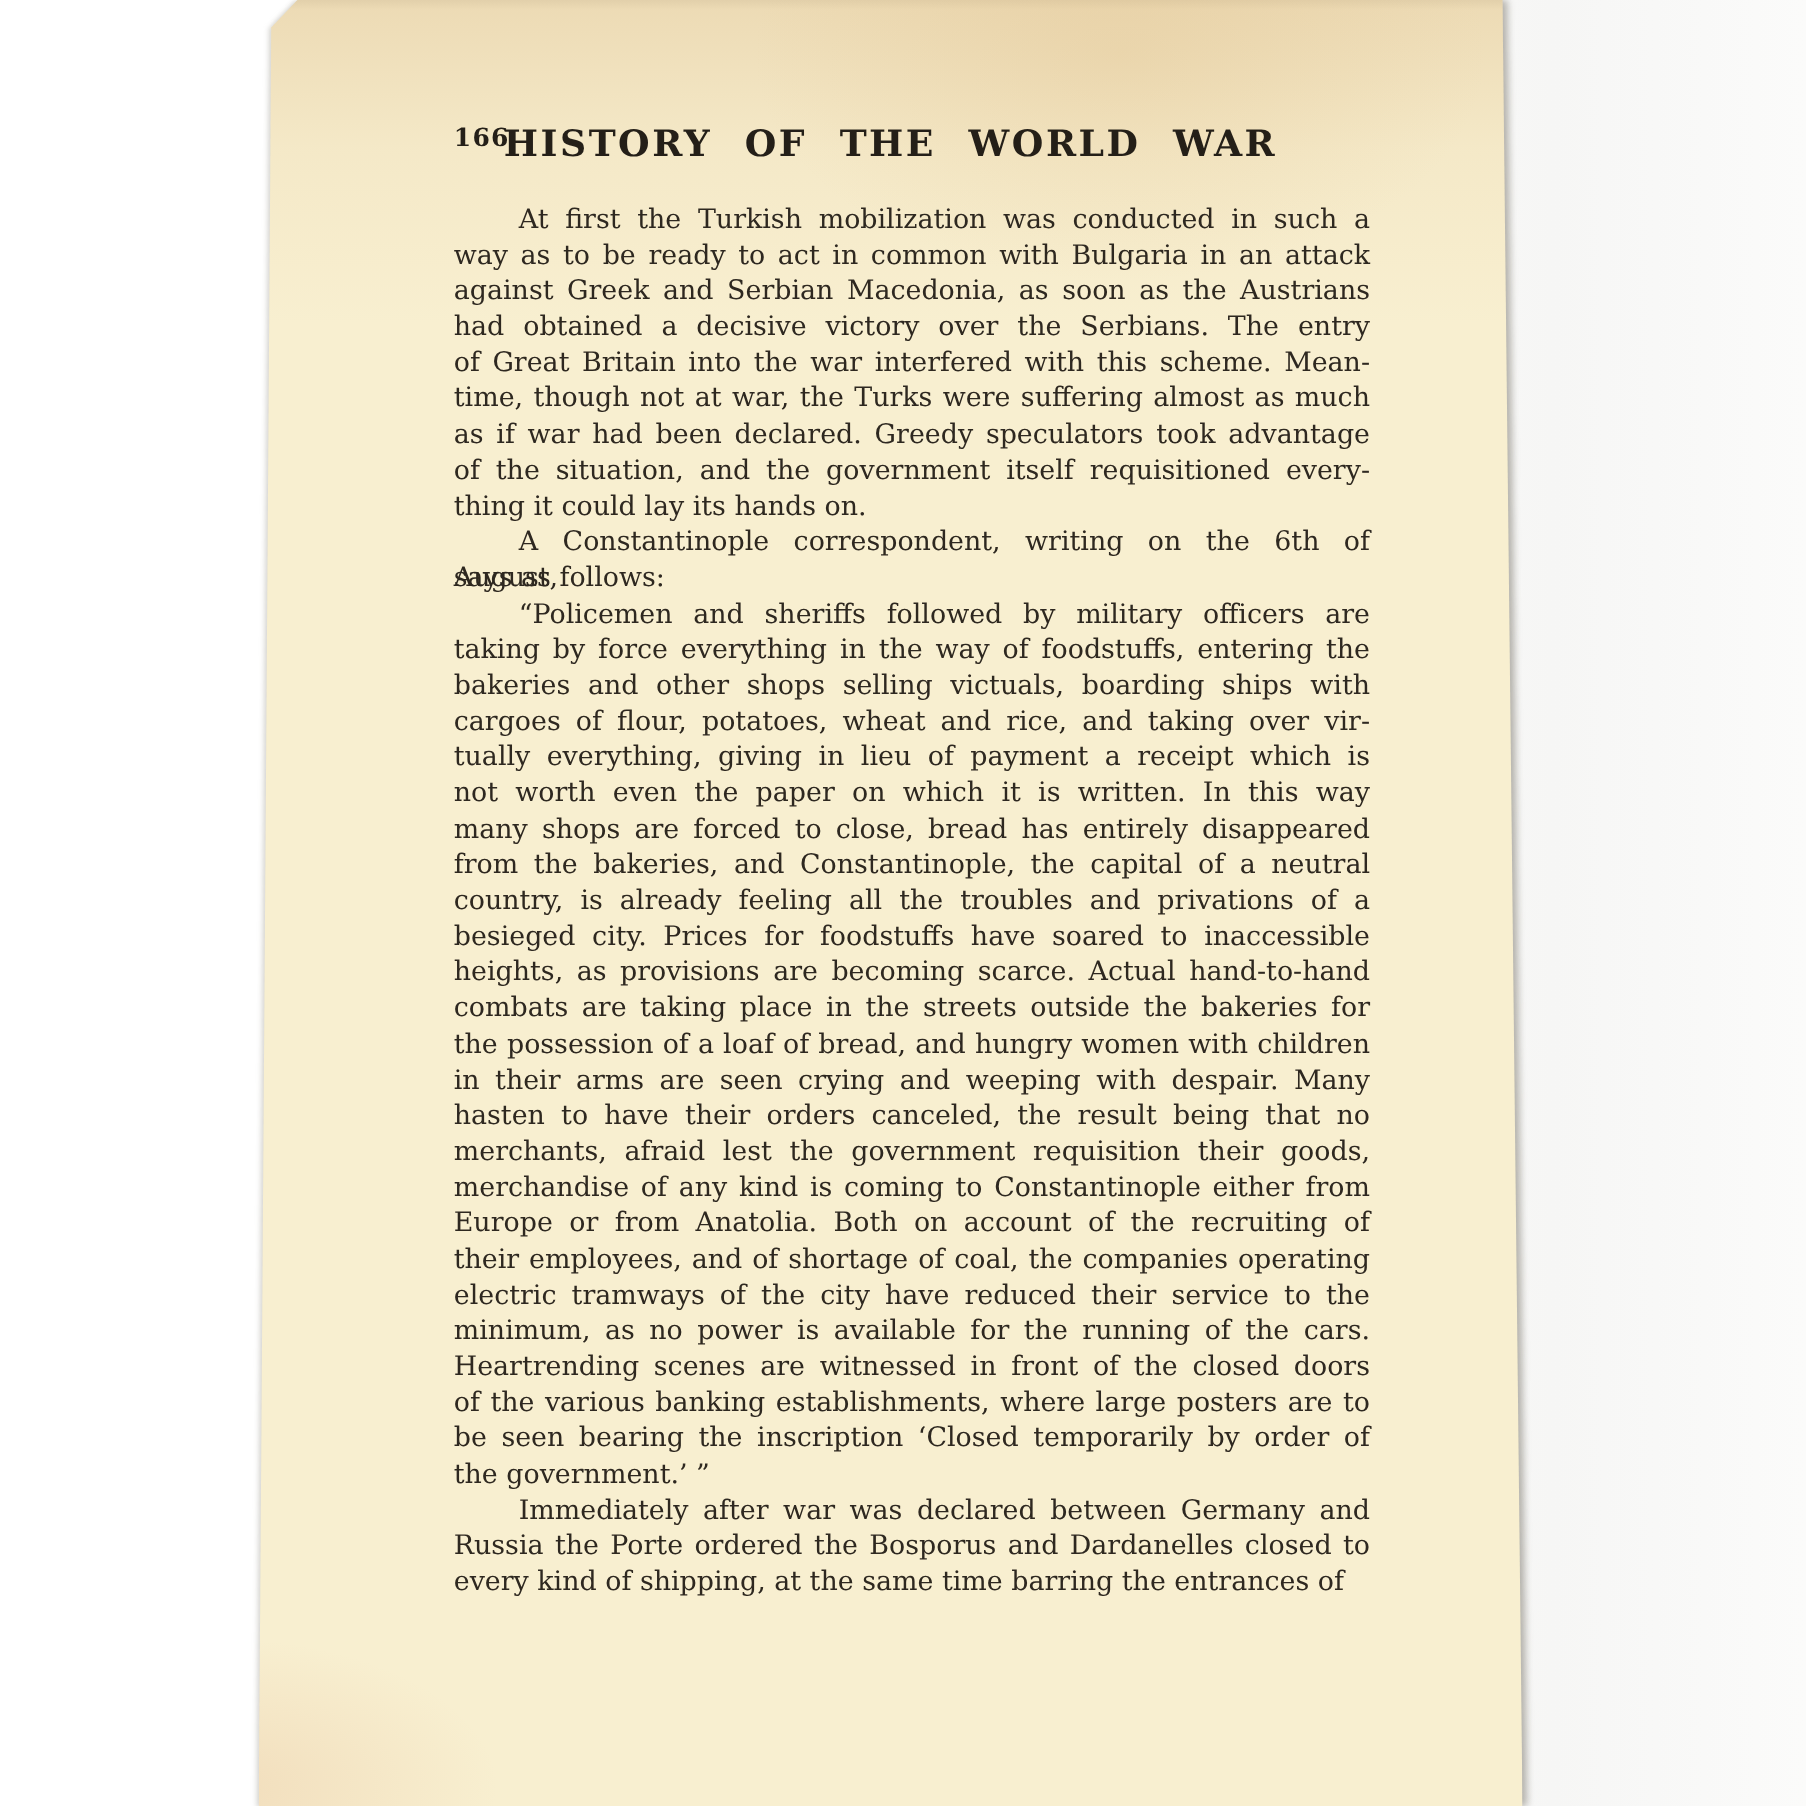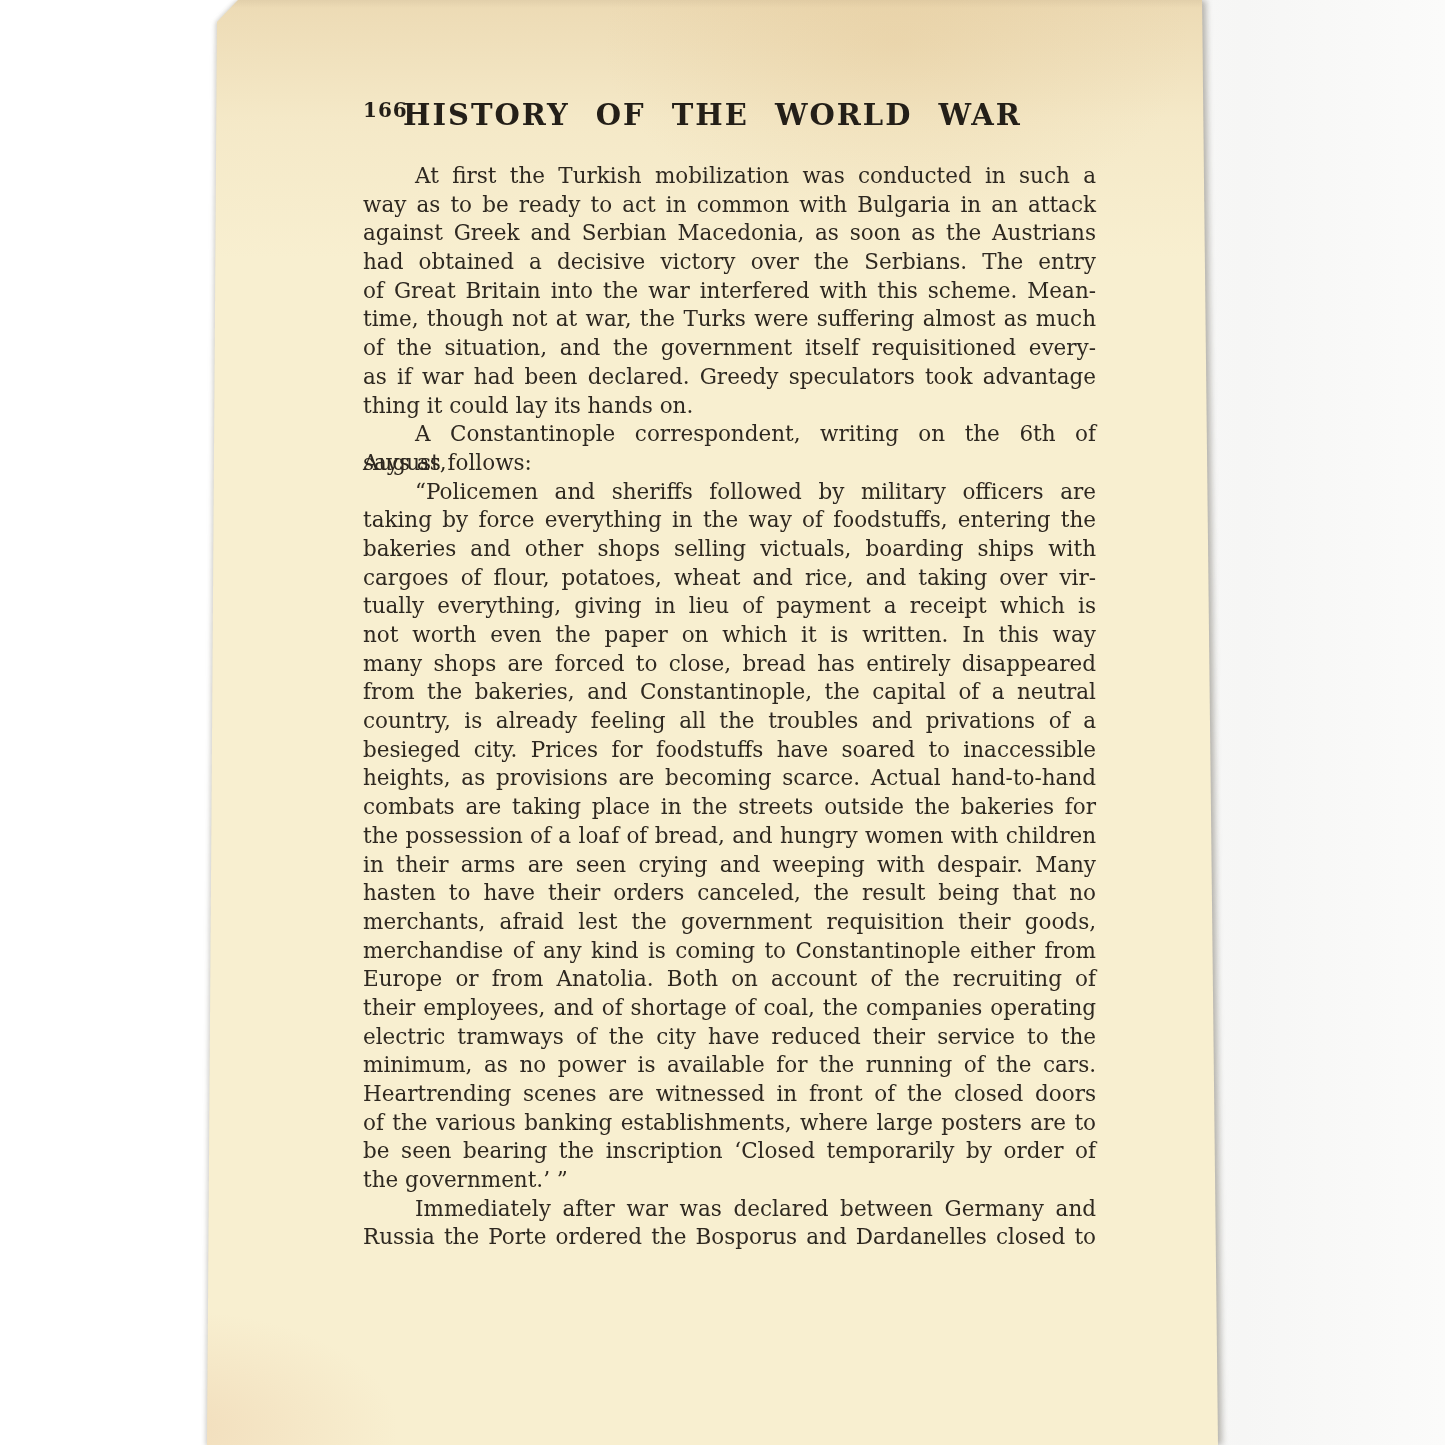--- a/index.html
+++ b/index.html
@@ -67,22 +67,22 @@
       <span class="page-title">HISTORY OF THE WORLD WAR</span>
     </div>
     <div id="body-text">
         <div class="paragraph">
           <div class="line first">At first the Turkish mobilization was conducted in such a</div>
           <div class="line">way as to be ready to act in common with Bulgaria in an attack</div>
           <div class="line">against Greek and Serbian Macedonia, as soon as the Austrians</div>
           <div class="line">had obtained a decisive victory over the Serbians.  The entry</div>
           <div class="line">of Great Britain into the war interfered with this scheme.  Mean-</div>
           <div class="line">time, though not at war, the Turks were suffering almost as much</div>
+          <div class="line">as if war had been declared.  Greedy speculators took advantage</div>
           <div class="line">of the situation, and the government itself requisitioned every-</div>
-          <div class="line">as if war had been declared.  Greedy speculators took advantage</div>
           <div class="line last">thing it could lay its hands on.</div>
         </div>
         <div class="paragraph">
           <div class="line first">A Constantinople correspondent, writing on the 6th of August,</div>
           <div class="line last">says as follows:</div>
         </div>
         <div class="paragraph">
           <div class="line first">“Policemen and sheriffs followed by military officers are</div>
           <div class="line">taking by force everything in the way of foodstuffs, entering the</div>
           <div class="line">bakeries and other shops selling victuals, boarding ships with</div>
@@ -105,16 +105,17 @@
           <div class="line">electric tramways of the city have reduced their service to the</div>
           <div class="line">minimum, as no power is available for the running of the cars.</div>
           <div class="line">Heartrending scenes are witnessed in front of the closed doors</div>
           <div class="line">of the various banking establishments, where large posters are to</div>
           <div class="line">be seen bearing the inscription ‘Closed temporarily by order of</div>
           <div class="line last">the government.’ ”</div>
         </div>
         <div class="paragraph">
           <div class="line first">Immediately after war was declared between Germany and</div>
           <div class="line">Russia the Porte ordered the Bosporus and Dardanelles closed to</div>
+          <div class="line last">every kind of shipping, at the same time barring the entrances of</div>
         </div>
       </div>
   </div>
 </div>
 
 </body></html>

